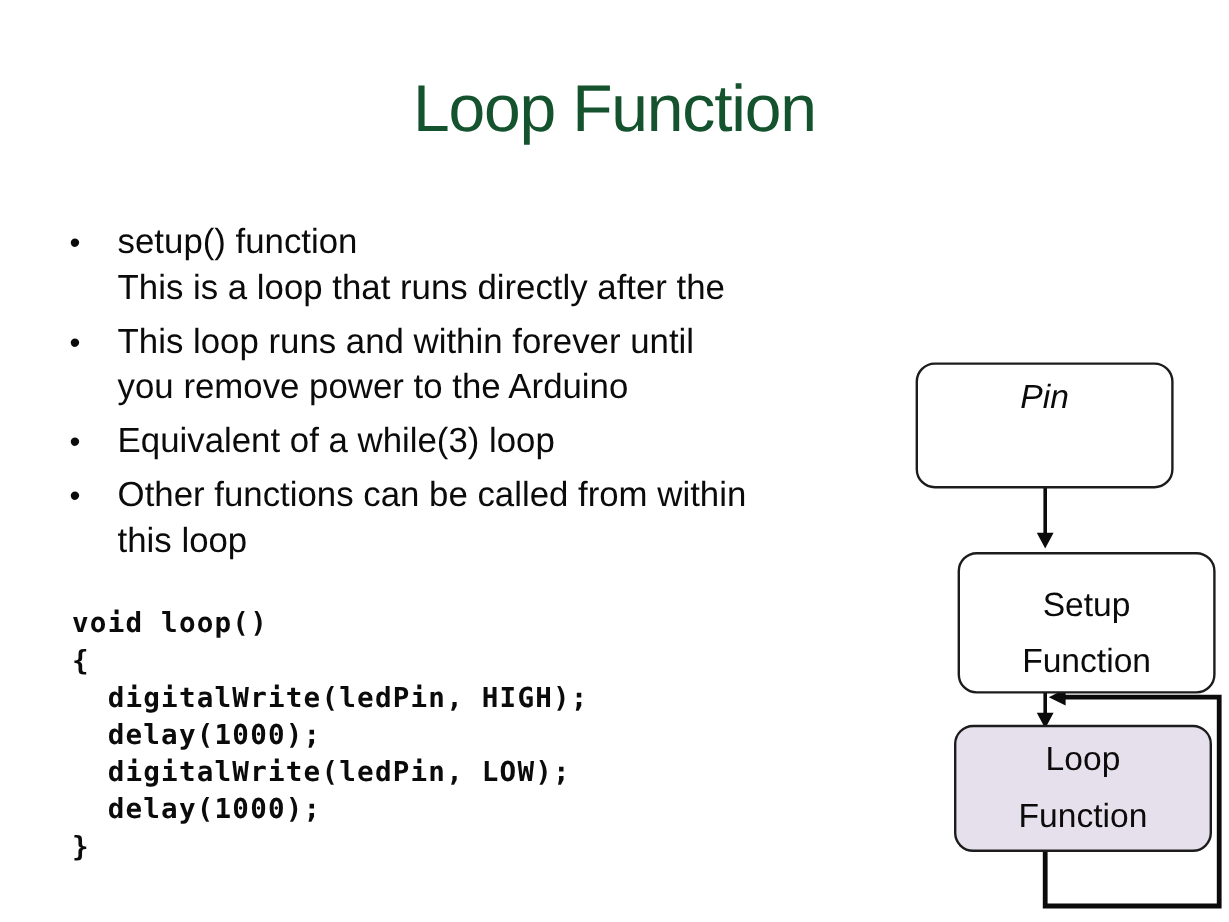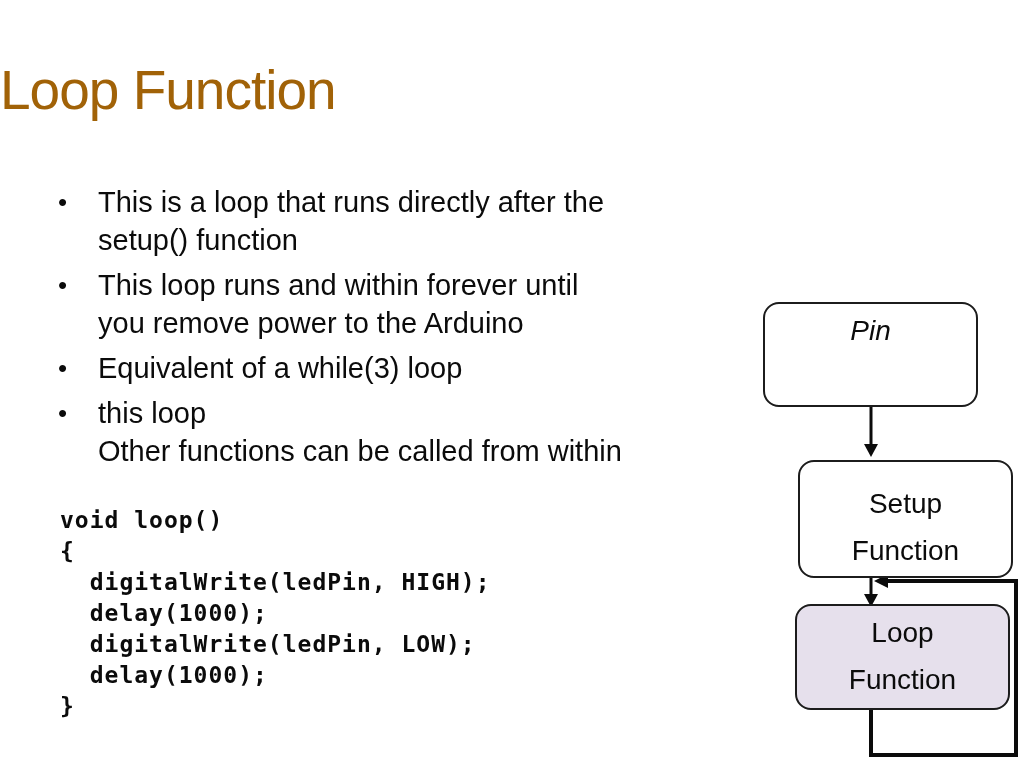--- a/index.html
+++ b/index.html
@@ -17,25 +17,25 @@
     color: #0b0b0b;
   }
 
   
   .title {
     position: absolute;
     left: 0;
     right: 0;
     top: 58px;
     margin: 0;
-    text-align: left;
+    text-align: center;
     font-size: 55px;
     font-weight: 400;
     letter-spacing: -1px;
-    color: #a16207;
+    color: #14532d;
   }
 
   
   .bullets {
     position: absolute;
     left: 58px;
     top: 183px;
     width: 700px;
     margin: 0;
     padding: 0;
@@ -107,42 +107,42 @@
 <body>
 
 <div class="slide">
 
   <h1 class="title">Loop Function</h1>
 
   <ul class="bullets">
     <li>
       <span class="dot">•</span>
       <span class="txt">
+        <div>setup() function</div>
         <div>This is a loop that runs directly after the</div>
-        <div>setup() function</div>
       </span>
     </li>
     <li>
       <span class="dot">•</span>
       <span class="txt">
         <div>This loop runs and within forever until</div>
         <div>you remove power to the Arduino</div>
       </span>
     </li>
     <li>
       <span class="dot">•</span>
       <span class="txt">
         <div>Equivalent of a while(3) loop</div>
       </span>
     </li>
     <li>
       <span class="dot">•</span>
       <span class="txt">
+        <div>Other functions can be called from within</div>
         <div>this loop</div>
-        <div>Other functions can be called from within</div>
       </span>
     </li>
   </ul>
 
   <div class="code">
     <div class="code-line">void loop()</div>
     <div class="code-line">{</div>
     <div class="code-line">  digitalWrite(ledPin, HIGH);</div>
     <div class="code-line">  delay(1000);</div>
     <div class="code-line">  digitalWrite(ledPin, LOW);</div>

